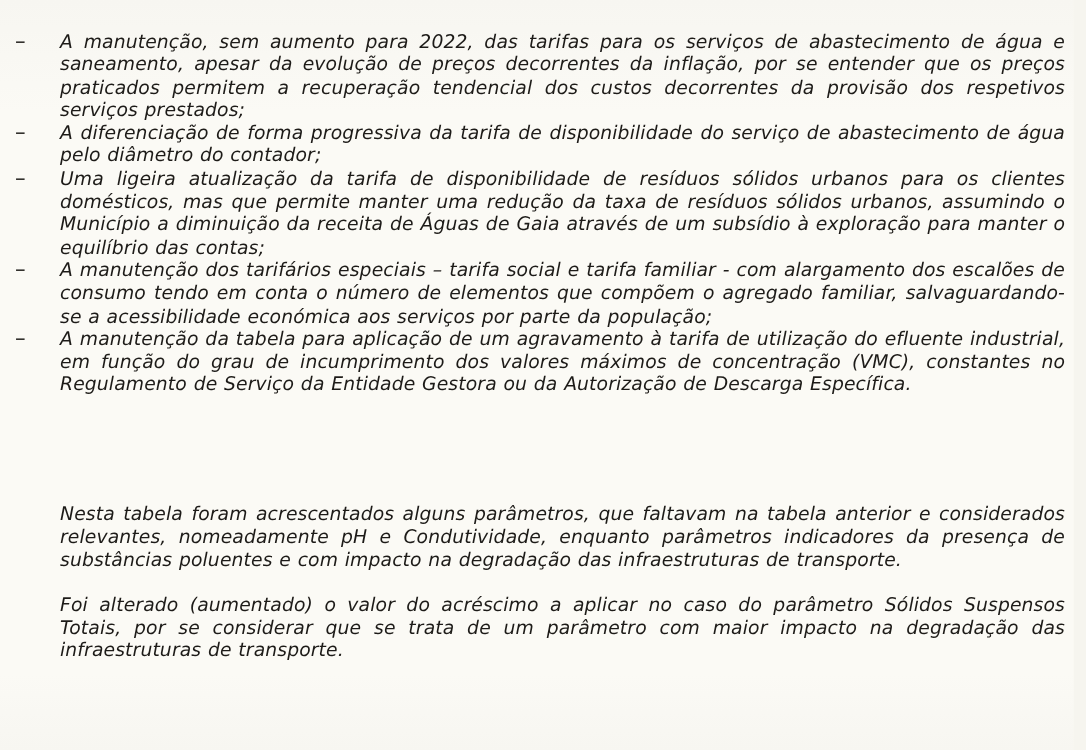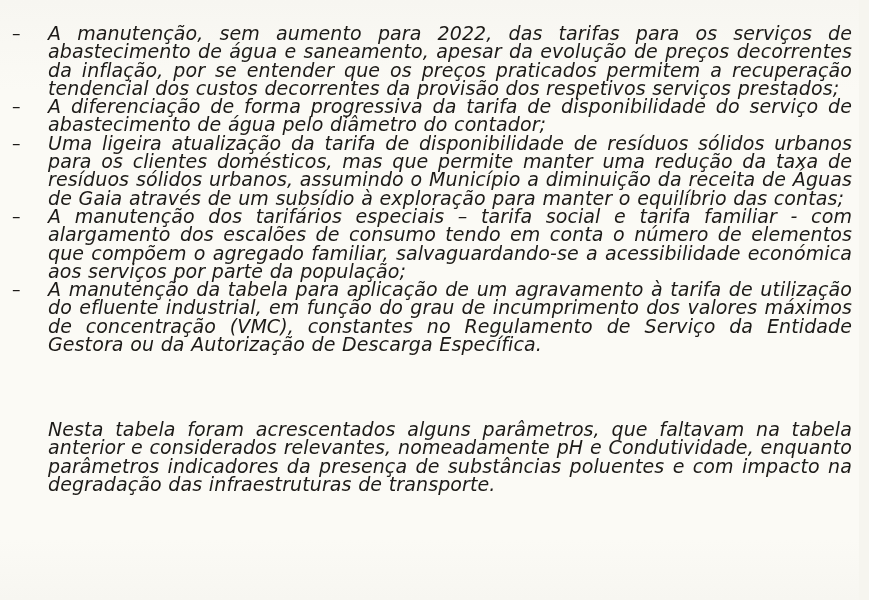--- a/index.html
+++ b/index.html
@@ -14,25 +14,25 @@
     background: linear-gradient(#f7f6f1, #fbfaf5 15%, #fbfaf5 90%, #f7f6f1);
   }
   .edge-right { position: absolute; right: 0; top: 0; width: 10px; height: 600px; background: #f6f5ef; }
   .list { position: absolute; left: 0; top: 24px; width: 860px; }
   .item { position: relative; padding-left: 48px; margin-right: 8px; }
   .dash {
     position: absolute; left: 12px; top: 0; width: 20px;
     font-style: normal; font-size: 17px; line-height: 18.3px;
   }
   .txt {
-    font-style: italic; font-size: 19px; line-height: 18.3px;
+    font-style: italic; font-size: 15px; line-height: 18.3px;
     text-align: justify; letter-spacing: 0.1px; word-spacing: 0.5px;
   }
   .item .txt { text-align-last: left; }
-  .notes { position: absolute; left: 48px; top: 402px; width: 804px; margin-top: 18px; }
+  .notes { position: absolute; left: 48px; top: 402px; width: 804px; }
   .notes .txt { margin: 0; }
   .gap { height: 18px; }
 </style>
 </head>
 <body>
 
 <div class="page">
   <div class="edge-right"></div>
 
   <div class="list">
@@ -54,14 +54,15 @@
     </div>
     <div class="item">
       <span class="dash">–</span>
       <div class="txt">A manutenção da tabela para aplicação de um agravamento à tarifa de utilização do efluente industrial, em função do grau de incumprimento dos valores máximos de concentração (VMC), constantes no Regulamento de Serviço da Entidade Gestora ou da Autorização de Descarga Específica.</div>
     </div>
   </div>
 
   <div class="notes">
     <p class="txt">Nesta tabela foram acrescentados alguns parâmetros, que faltavam na tabela anterior e considerados relevantes, nomeadamente pH e Condutividade, enquanto parâmetros indicadores da presença de substâncias poluentes e com impacto na degradação das infraestruturas de transporte.</p>
     <div class="gap"></div>
+    <p class="txt">Foi alterado (aumentado) o valor do acréscimo a aplicar no caso do parâmetro Sólidos Suspensos Totais, por se considerar que se trata de um parâmetro com maior impacto na degradação das infraestruturas de transporte.</p>
   </div>
 </div>
 
 </body></html>

